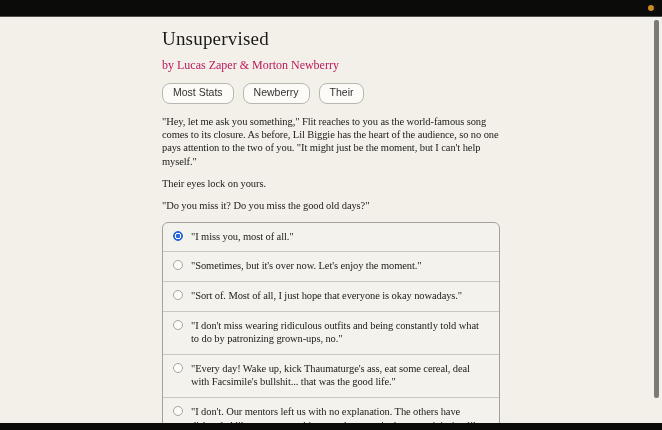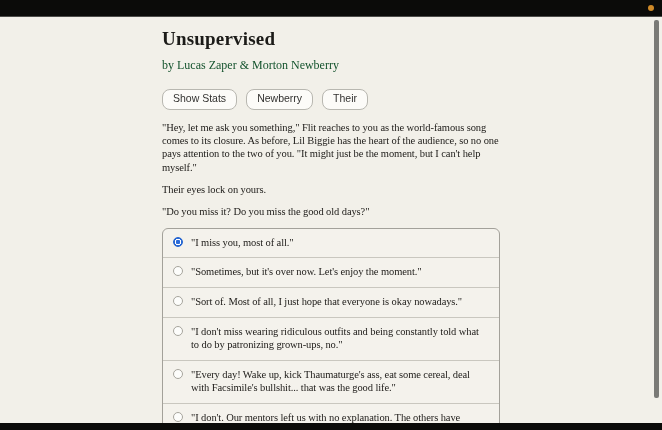--- a/index.html
+++ b/index.html
@@ -51,29 +51,29 @@
   
   .content {
     width: 338px;
     margin: 0 auto;
     padding-top: 28px;
     color: #211f1c;
   }
 
   .title {
     font-size: 19px;
-    font-weight: bold;
+    font-weight: normal;
     letter-spacing: 0.2px;
     color: #1c1b18;
     margin-bottom: 8px;
   }
   .byline {
     font-size: 12px;
-    color: #14532d;
-    margin-bottom: 16px;
+    color: #be185d;
+    margin-bottom: 10px;
   }
 
   .toolbar { display: flex; gap: 9px; margin-bottom: 11px; }
   .toolbar button {
     font-family: "Liberation Sans", sans-serif;
     font-size: 10.5px;
     color: #333230;
     background: #fcfbf8;
     border: 1px solid #b8b7b0;
     border-radius: 8px;
@@ -136,21 +136,21 @@
   </div>
 
   <div class="scrollbar-thumb"></div>
 
   <div class="content">
 
     <h1 class="title">Unsupervised</h1>
     <div class="byline">by Lucas Zaper &amp; Morton Newberry</div>
 
     <div class="toolbar">
-      <button>Show Stats</button>
+      <button>Most Stats</button>
       <button>Newberry</button>
       <button>Their</button>
     </div>
 
     <div class="story">
       <p>"Hey, let me ask you something," Flit reaches to you as the world-famous song comes to its closure. As before, Lil Biggie has the heart of the audience, so no one pays attention to the two of you. "It might just be the moment, but I can't help myself."</p>
       <p>Their eyes lock on yours.</p>
       <p>"Do you miss it? Do you miss the good old days?"</p>
     </div>
 

